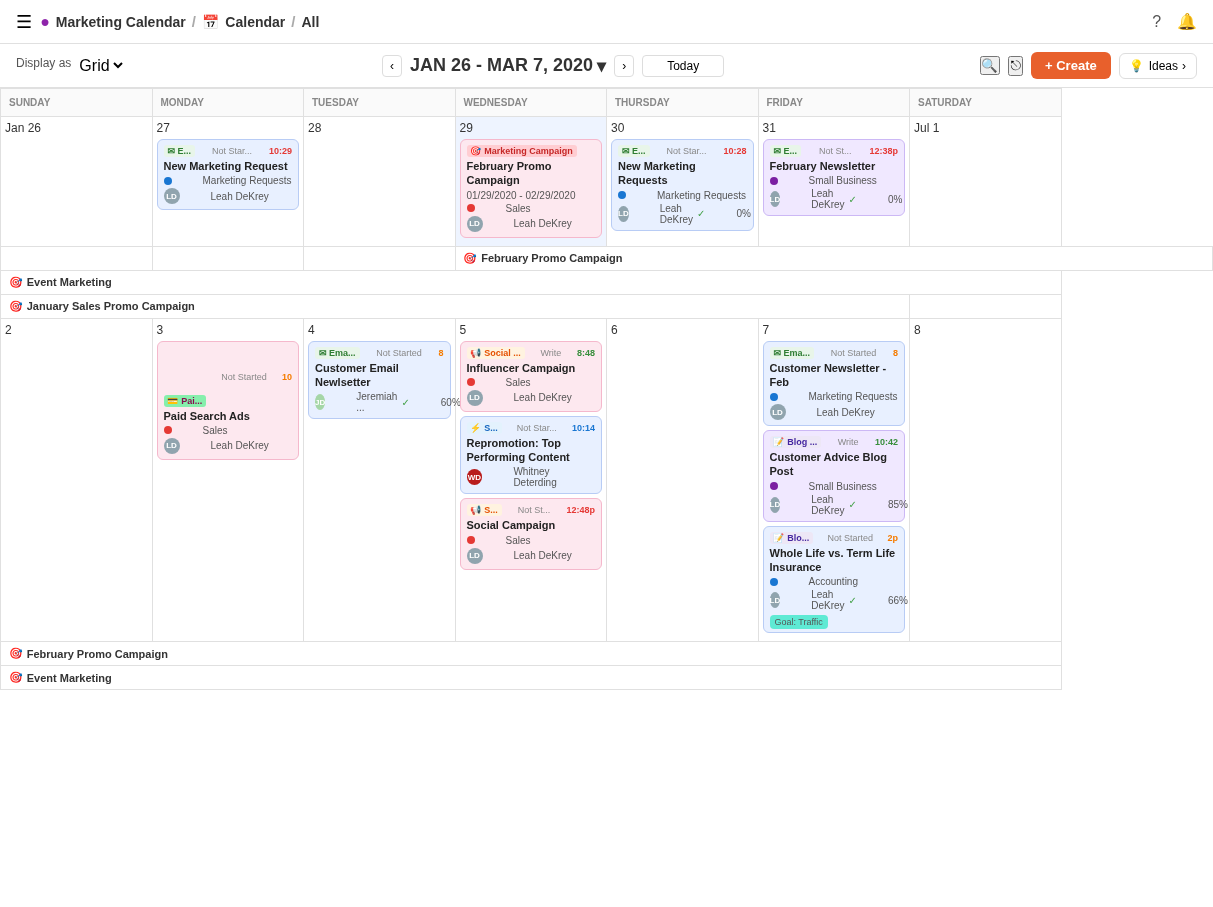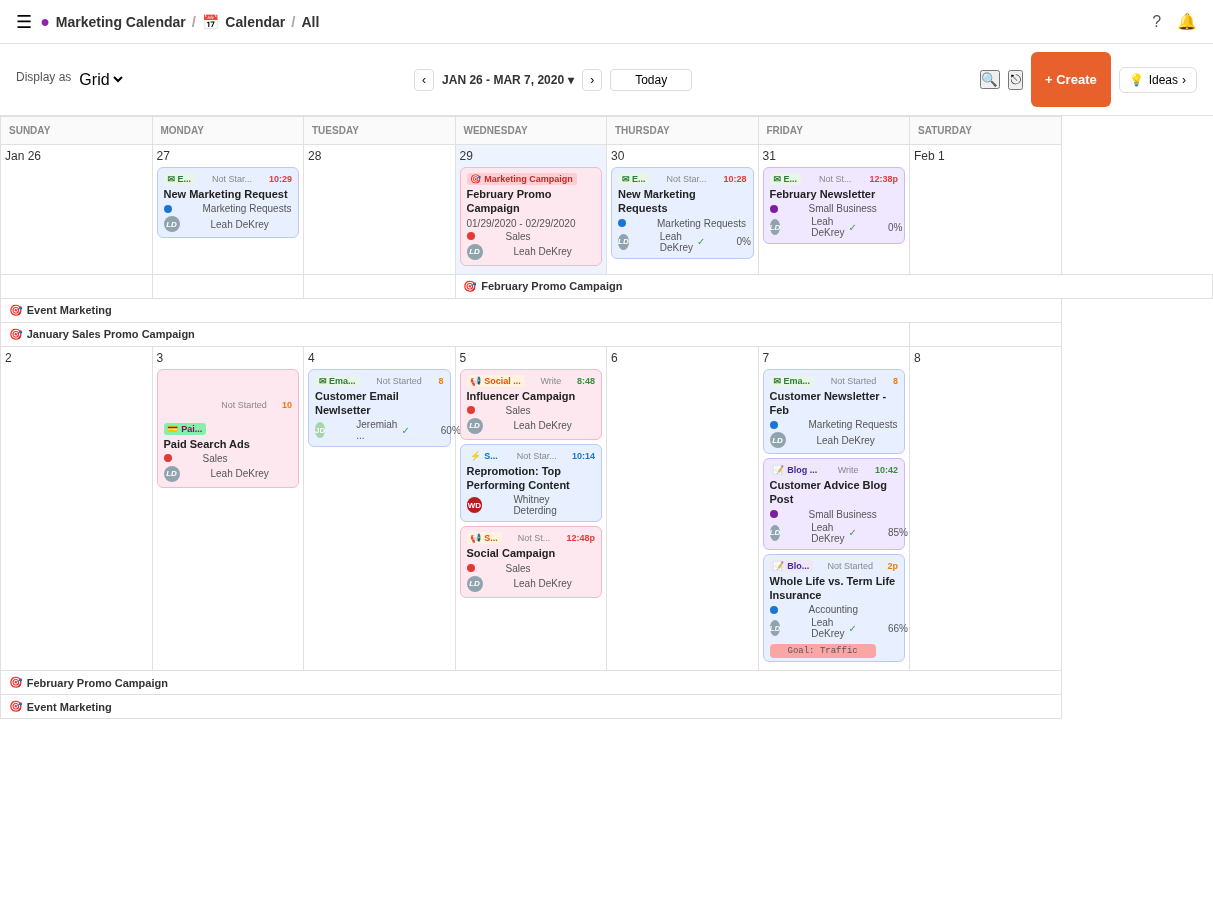--- a/index.html
+++ b/index.html
@@ -20,24 +20,24 @@
     
     .toolbar {
       display: flex; align-items: center; justify-content: space-between;
       padding: 8px 16px; border-bottom: 1px solid #e0e0e0; background: #fff;
     }
     .toolbar-left { display: flex; align-items: center; gap: 8px; }
     .display-as { display: flex; align-items: flex-start; gap: 4px; font-size: 12px; color: #555; }
     .display-as select { border: none; background: none; font-size: 16px; cursor: pointer; }
     .toolbar-center { display: flex; align-items: center; gap: 8px; }
     .nav-btn { background: none; border: 1px solid #ddd; border-radius: 4px; padding: 3px 7px; cursor: pointer; font-size: 12px; }
-    .date-range { font-size: 12px; font-weight: 600; display: flex; align-items: center; gap: 4px; }
+    .date-range { font-size: 18px; font-weight: 600; display: flex; align-items: center; gap: 4px; }
     .today-btn { background: none; border: 1px solid #ddd; border-radius: 4px; padding: 3px 24px; cursor: pointer; font-size: 12px; }
     .toolbar-right { display: flex; align-items: center; gap: 8px; }
-    .create-btn { background: #e8602c; color: #fff; border: none; border-radius: 6px; padding: 20px 14px; font-size: 13px; font-weight: 600; cursor: pointer; display: flex; align-items: center; gap: 4px; }
+    .create-btn { background: #e8602c; color: #fff; border: none; border-radius: 6px; padding: 6px 14px; font-size: 13px; font-weight: 600; cursor: pointer; display: flex; align-items: center; gap: 4px; }
     .ideas-btn { background: none; border: 1px solid #ddd; border-radius: 6px; padding: 5px 10px; font-size: 12px; cursor: pointer; display: flex; align-items: center; gap: 4px; }
 
     
     .calendar { width: 100%; border-collapse: collapse; table-layout: fixed; }
     .calendar th {
       text-align: left; padding: 4px 8px; font-size: 10px; font-weight: 600;
       color: #888; text-transform: uppercase; border: 1px solid #e0e0e0;
       background: #fafafa; height: 28px;
     }
     .calendar td {
@@ -71,21 +71,21 @@
 
     .event-title { font-size: 11px; font-weight: 600; color: #222; margin: 2px 0; line-height: 1.3; }
     .event-subtitle { font-size: 10px; color: #555; margin-bottom: 2px; }
     .event-meta { display: flex; align-items: center; gap: 4px; margin-top: 2px; }
     .dot { width: 8px; height: 8px; border-radius: 50%; display: inline-block; }
     .dot.red { background: #e53935; }
     .dot.blue { background: #1976d2; }
     .dot.purple { background: #7b1fa2; }
     .meta-text { font-size: 10px; color: #555; padding-left: 27px; }
     .avatar { width: 16px; height: 16px; border-radius: 50%; background: #bbb; display: inline-flex; align-items: center; justify-content: center; font-size: 8px; font-weight: 600; color: #fff; }
-    .avatar.ld { background: #90a4ae; font-style: italic; }
+    .avatar.ld { background: #90a4ae; }
     .avatar.jd { background: #a5d6a7; }
     .avatar.wd { background: #b91c1c; }
     .check-icon { color: #43a047; font-size: 10px; }
 
     
     .span-row td { padding: 0; height: 24px; }
     .span-cell-content { height: 100%; display: flex; align-items: center; padding: 0 8px; font-size: 11px; font-weight: 600; }
     .pink-span { background: #ffd7dc; }
     .blue-span { background: #c8e6ff; }
     .empty-cell { background: #fff; }
@@ -247,21 +247,21 @@
           <div class="event-meta">
             <span class="avatar ld">LD</span>
             <span class="meta-text">Leah DeKrey</span>
             <span class="check-icon">✓</span>
             <span class="meta-text">0%</span>
           </div>
         </div>
       </td>
 
       <td>
-        <div class="day-num">Feb 1</div>
+        <div class="day-num">Jul 1</div>
       </td>
     </tr>
 
     <tr class="span-row">
       <td class="empty-cell"></td>
       <td class="empty-cell"></td>
       <td class="empty-cell"></td>
       <td colspan="5" class="pink-span" style="padding:0;">
         <div class="span-cell-content">
           <span style="color:#e53935;margin-right:4px;">🎯</span>
@@ -431,21 +431,21 @@
             <span class="dot blue"></span>
             <span class="meta-text">Accounting</span>
           </div>
           <div class="event-meta">
             <span class="avatar ld">LD</span>
             <span class="meta-text">Leah DeKrey</span>
             <span class="check-icon">✓</span>
             <span class="meta-text">66%</span>
           </div>
           <div style="margin-top:4px;">
-            <span style="background:#fca5a5;border-radius:4px;padding:2px 18px;font-size:9px;color:#555;font-family:Liberation Mono, monospace;">Goal: Traffic</span>
+            <span style="background:#5eead4;border-radius:4px;padding:2px 5px;font-size:9px;color:#555;">Goal: Traffic</span>
           </div>
         </div>
       </td>
 
       <td>
         <div class="day-num">8</div>
       </td>
     </tr>
 
     <tr class="span-row">

